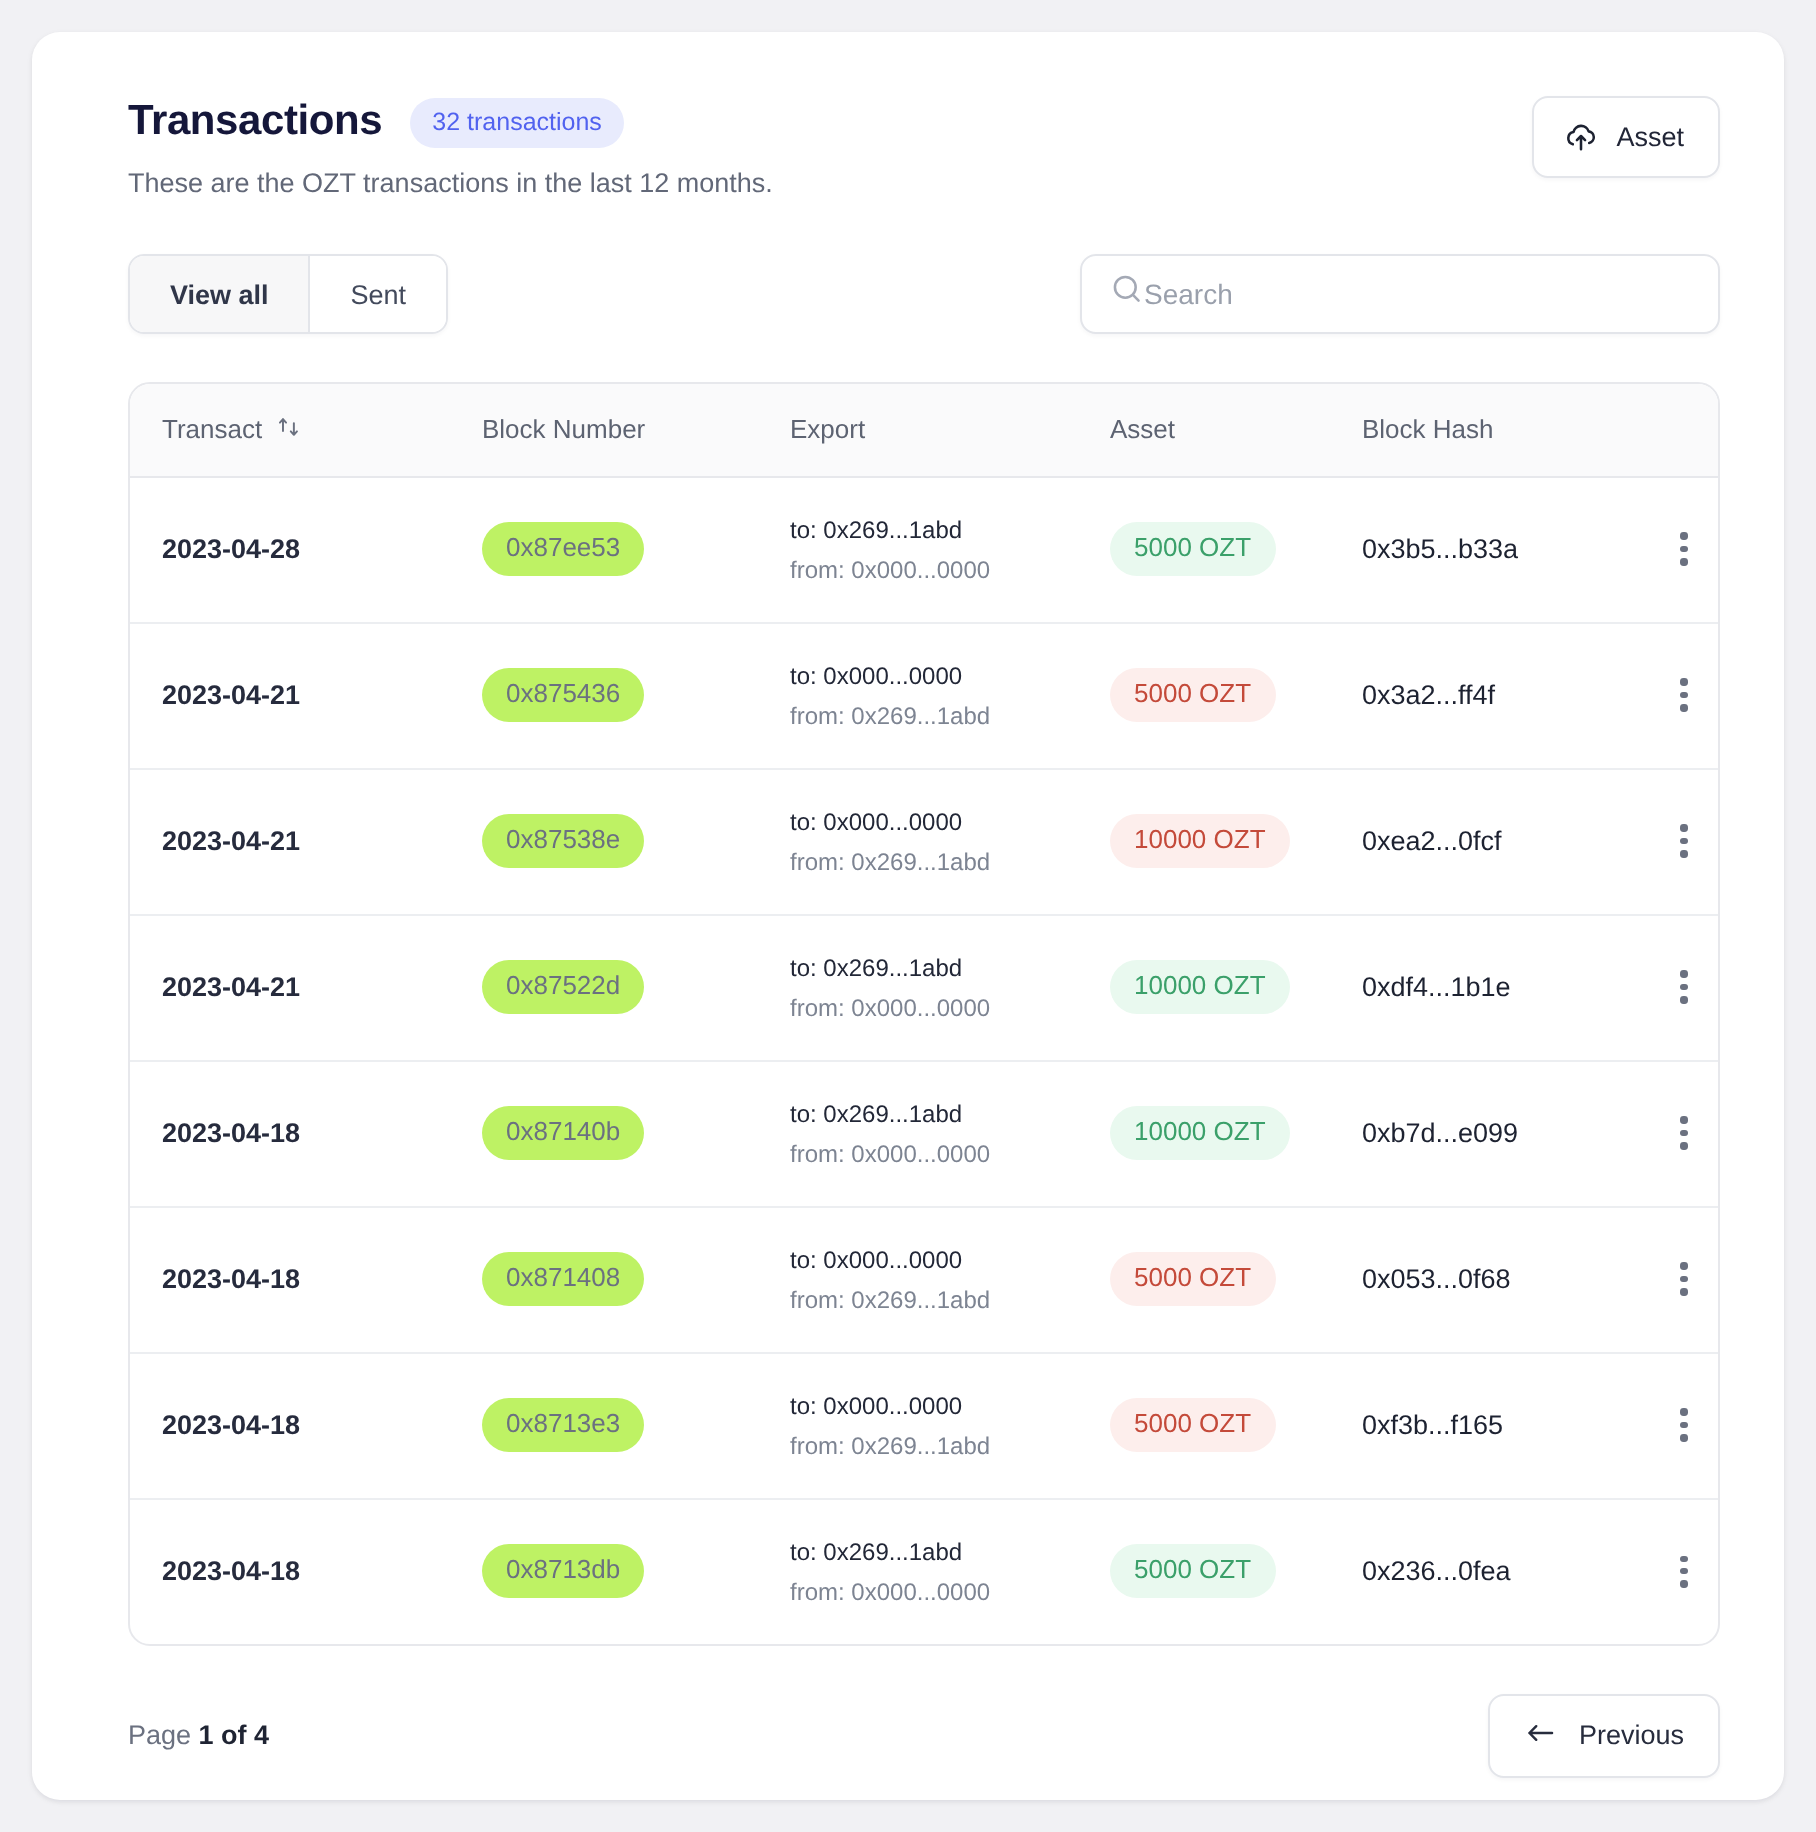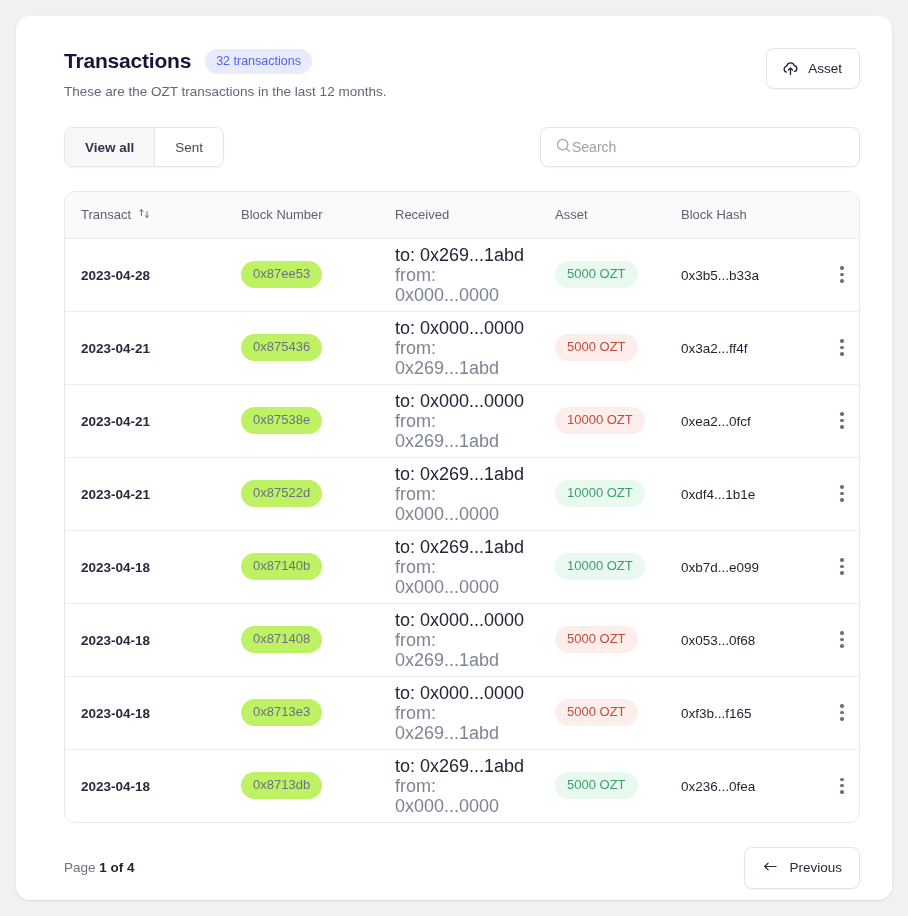--- a/index.html
+++ b/index.html
@@ -204,21 +204,21 @@
   }
   .chip {
     display: inline-block;
     background: #bef264;
     color: #6b7180;
     font-size: 13px;
     border-radius: 20px;
     padding: 6px 12px 7px;
     line-height: 14px;
   }
-  .addr-line { font-size: 18px; line-height: 20px; }
+  .addr-line { font-size: 12px; line-height: 20px; }
   .addr-to   { color: #222737; }
   .addr-from { color: #7d8492; }
 
   .badge {
     display: inline-block;
     font-size: 13px;
     border-radius: 20px;
     padding: 6px 12px 7px;
     line-height: 14px;
   }
@@ -326,21 +326,21 @@
                 <span>Transact</span>
                 <span>
                   <svg width="13" height="13" viewBox="0 0 16 16" fill="none">
                     <path d="M4.3 10.4V3.2M4.3 3.2 2.4 5.3M4.3 3.2l1.9 2.1" stroke="#6b7180" stroke-width="1.2" stroke-linecap="round" stroke-linejoin="round"></path>
                     <path d="M11 5.6v7.2M11 12.8l1.9-2.1M11 12.8l-1.9-2.1" stroke="#6b7180" stroke-width="1.2" stroke-linecap="round" stroke-linejoin="round"></path>
                   </svg>
                 </span>
               </span>
             </th>
             <th class="c-block">Block Number</th>
-            <th class="c-addr">Received</th>
+            <th class="c-addr">Export</th>
             <th class="c-asset">Asset</th>
             <th class="c-hash">Block Hash</th>
             <th class="c-menu"></th>
           </tr>
         </thead>
         <tbody id="tbody">
             <tr>
               <td><span class="cell-ts">2023-04-28</span></td>
               <td><span class="chip">0x87ee53</span></td>
               <td>

